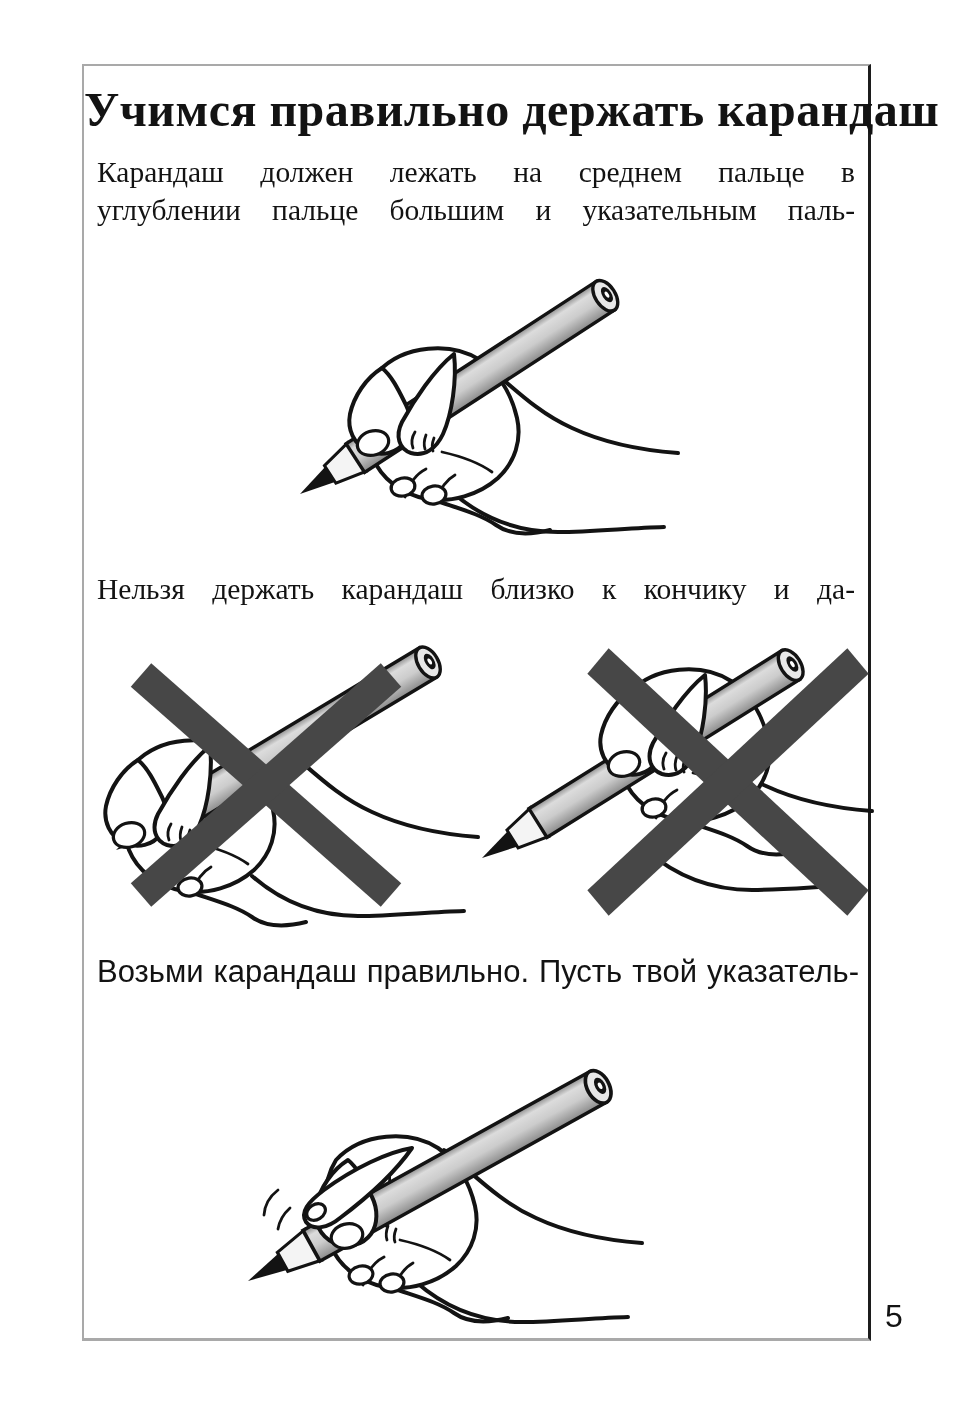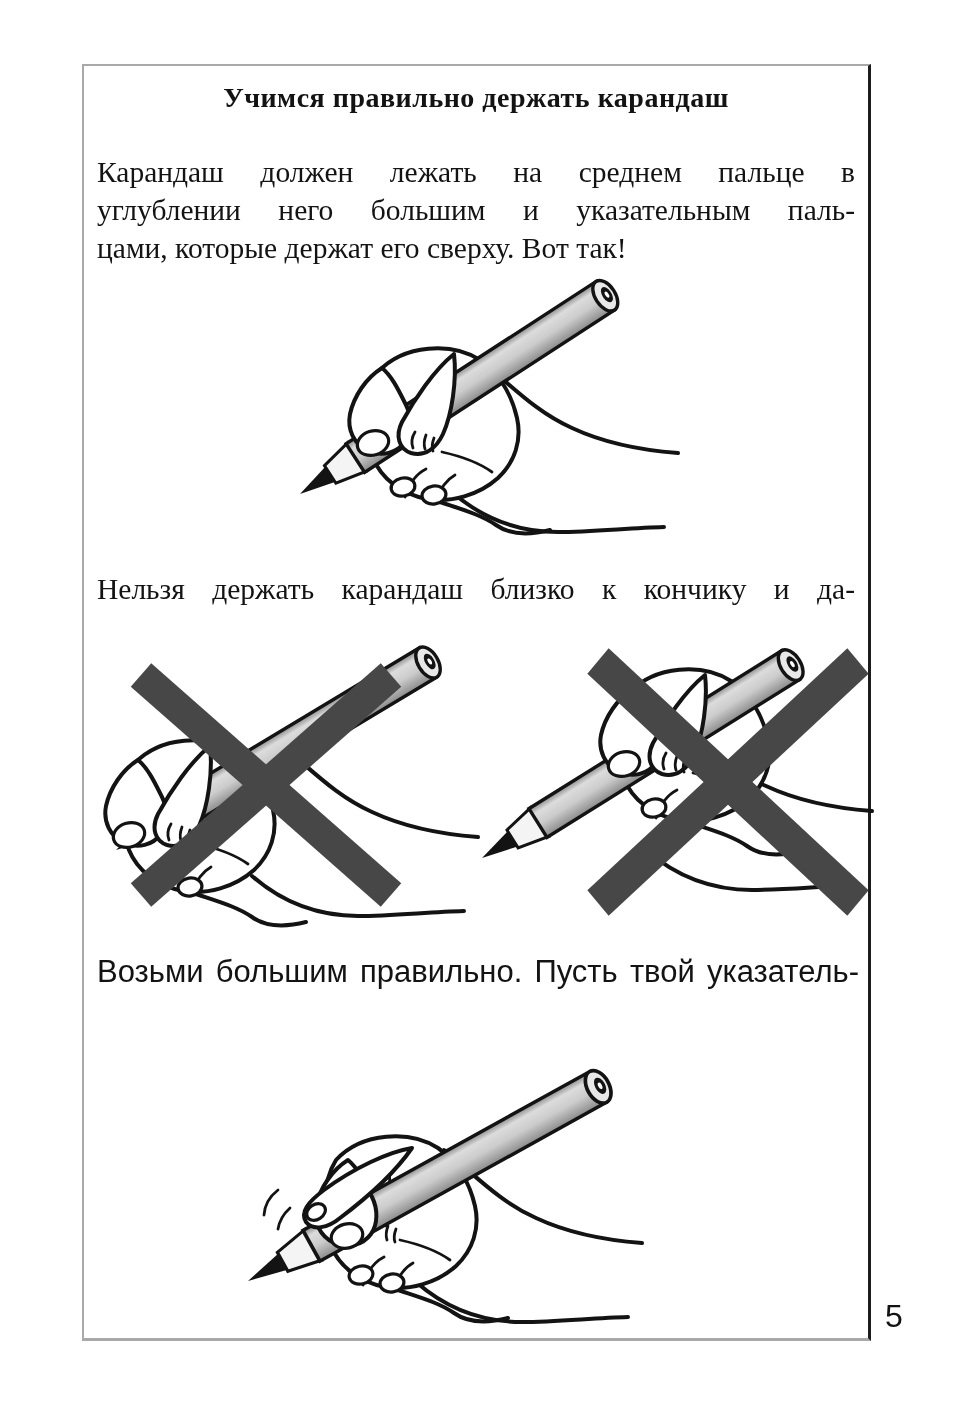--- a/index.html
+++ b/index.html
@@ -10,21 +10,21 @@
   .frame{
     position:absolute;left:82px;top:64px;width:784px;height:1272px;
     border-top:2px solid var(--border-gray,#a9a9a9);
     border-left:2px solid var(--border-gray,#a9a9a9);
     border-bottom:3px solid var(--border-gray,#a9a9a9);
     border-right:3px solid var(--frame-right,#1c1c1c);
     background:var(--paper,#ffffff);
   }
   .title{
     position:absolute;left:0;top:16px;width:100%;text-align:center;
-    font-weight:bold;font-size:28px;letter-spacing:.5px;white-space:nowrap;
+    font-weight:bold;font-size:48px;letter-spacing:.5px;white-space:nowrap;
   }
   .para{position:absolute;left:13px;width:758px;font-size:29.5px;line-height:38px;}
   .para.sans{font-family:"Liberation Sans",sans-serif;font-size:31px;line-height:44px;width:762px;}
   .line{white-space:normal;}
   .line.just{text-align:justify;text-align-last:justify;}
   .p1{top:87px}.p2{top:504px}.p3{top:884px}
   .illus{position:absolute;}
   .i1{left:200px;top:196px}.i2{left:2px;top:574px}.i3{left:394px;top:574px}.i4{left:150px;top:984px}
   .pageno{
     position:absolute;left:876px;top:1298px;width:36px;text-align:center;
@@ -109,22 +109,21 @@
       </g>
     </defs>
   </svg>
 
   <div class="frame">
 
     <div class="title">Учимся правильно держать карандаш</div>
 
     <div class="para p1">
       <div class="line just">Карандаш должен лежать на среднем пальце в</div>
-      <div class="line just">углублении него большим и указательным паль-</div>
-      <div class="line">цами, которые держат его сверху. Вот так!</div>
+      <div class="line just">углублении пальце большим и указательным паль-</div>
     </div>
 
     <svg class="illus i1" width="402" height="286" viewBox="0 0 402 286" role="img" aria-label="Рука правильно держит карандаш">
       <use href="#arm"></use>
       <use href="#fist"></use>
       <use href="#pencil" transform="translate(16,232) rotate(-33)"></use>
       <use href="#grip-hold"></use>
     </svg>
 
     <div class="para p2">
@@ -141,21 +140,21 @@
 
     <svg class="illus i3" width="414" height="294" viewBox="0 0 414 294" role="img" aria-label="Карандаш слишком далеко от кончика — перечёркнуто">
       <use href="#arm" transform="translate(0,-20)"></use>
       <use href="#fist" transform="translate(57,-57)"></use>
       <use href="#pencil" transform="translate(4,218) rotate(-32)"></use>
       <use href="#grip-hold" transform="translate(57,-57)"></use>
       <use href="#cross" transform="translate(250,142) scale(1.04,1.1)"></use>
     </svg>
 
     <div class="para sans p3">
-      <div class="line just">Возьми большим правильно. Пусть твой указатель-</div>
+      <div class="line just">Возьми карандаш правильно. Пусть твой указатель-</div>
     </div>
 
     <svg class="illus i4" width="434" height="274" viewBox="0 0 434 274" role="img" aria-label="Указательный пальчик попрыгает на карандаше">
       <use href="#arm" transform="translate(14,2)"></use>
       <use href="#fist" transform="translate(8,0)"></use>
       <use href="#pencil" transform="translate(14,231) rotate(-29) scale(1.1,1.03)"></use>
       <use href="#grip-jump" transform="translate(8,0)"></use>
     </svg>
 
   </div>

